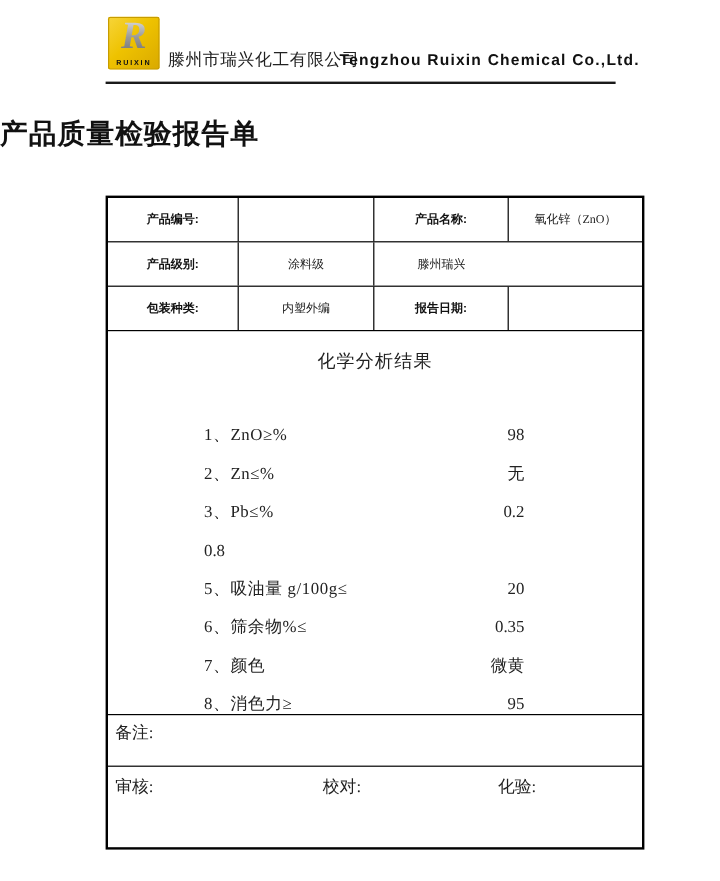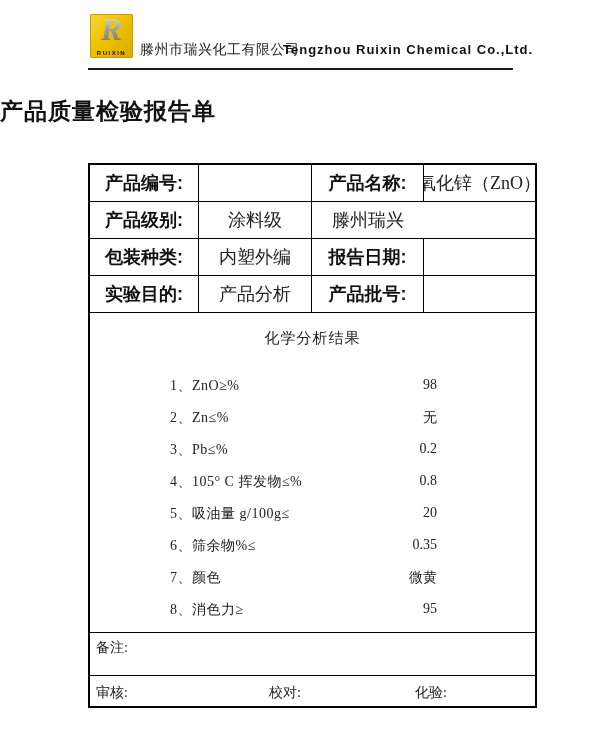--- a/index.html
+++ b/index.html
@@ -101,21 +101,21 @@
     height: 37px;
     box-sizing: border-box;
     border-bottom: 1px solid #000;
   }
   .cell {
     display: flex;
     align-items: center;
     justify-content: center;
     box-sizing: border-box;
     border-right: 1px solid #000;
-    font-size: 18px;
+    font-size: 10px;
     white-space: nowrap;
     overflow: hidden;
   }
   .cell:last-child { border-right: none; }
   .cell.label {
     font-family: "Liberation Sans", "DejaVu Sans", sans-serif;
     font-weight: bold;
     color: #111;
   }
   .cell.value {
@@ -135,21 +135,21 @@
     letter-spacing: 1px;
     color: #222;
     height: 26px;
     line-height: 26px;
     margin-bottom: 24px;
     font-family: Liberation Mono, monospace;
   }
   .analysis-item {
     height: 32px;
     display: flex;
-    align-items: flex-start;
+    align-items: flex-end;
     justify-content: space-between;
     padding-left: 80px;
     padding-right: 98px;
     font-size: 14px;
     color: #222;
   }
   .analysis-item .a-label { letter-spacing: 0.5px; white-space: nowrap; }
   .analysis-item .a-value { white-space: nowrap; }
 
   .remark-row {
@@ -198,44 +198,37 @@
       <div class="cell label">产品级别:</div>
       <div class="cell value">涂料级</div>
       <div class="cell value">滕州瑞兴</div>
     </div>
     <div class="info-row">
       <div class="cell label">包装种类:</div>
       <div class="cell value">内塑外编</div>
       <div class="cell label">报告日期:</div>
       <div class="cell value"></div>
     </div>
-    <div class="info-row">
-      <div class="cell label">实验目的:</div>
-      <div class="cell value">产品分析</div>
-      <div class="cell label">产品批号:</div>
-      <div class="cell value"></div>
-    </div>
 
     <div class="analysis-cell">
       <div class="analysis-title">化学分析结果</div>
 
       <div class="analysis-item">
         <span class="a-label">1、ZnO≥%</span>
         <span class="a-value">98</span>
       </div>
       <div class="analysis-item">
         <span class="a-label">2、Zn≤%</span>
         <span class="a-value">无</span>
       </div>
       <div class="analysis-item">
         <span class="a-label">3、Pb≤%</span>
         <span class="a-value">0.2</span>
       </div>
       <div class="analysis-item">
-        <span class="a-label">4、105° C 挥发物≤%</span>
         <span class="a-value">0.8</span>
       </div>
       <div class="analysis-item">
         <span class="a-label">5、吸油量 g/100g≤</span>
         <span class="a-value">20</span>
       </div>
       <div class="analysis-item">
         <span class="a-label">6、筛余物%≤</span>
         <span class="a-value">0.35</span>
       </div>

